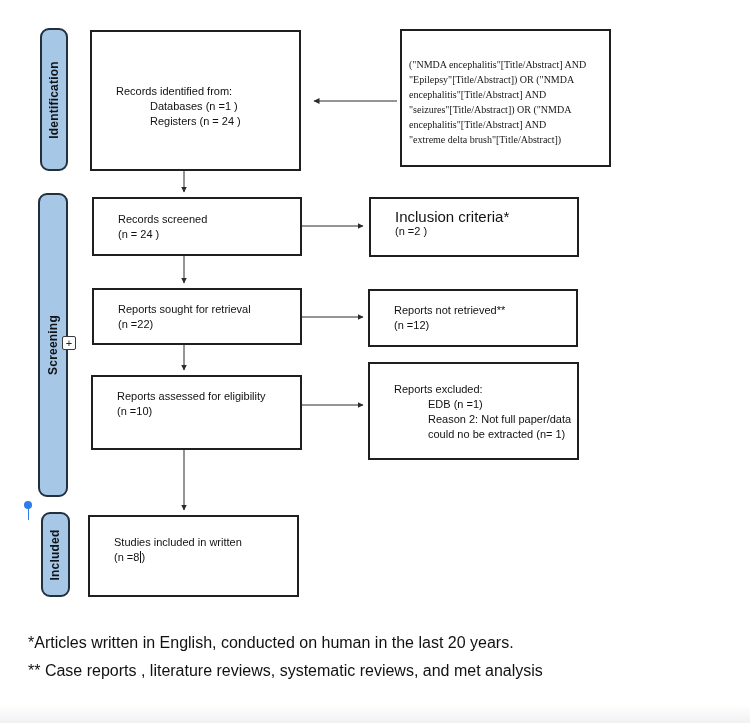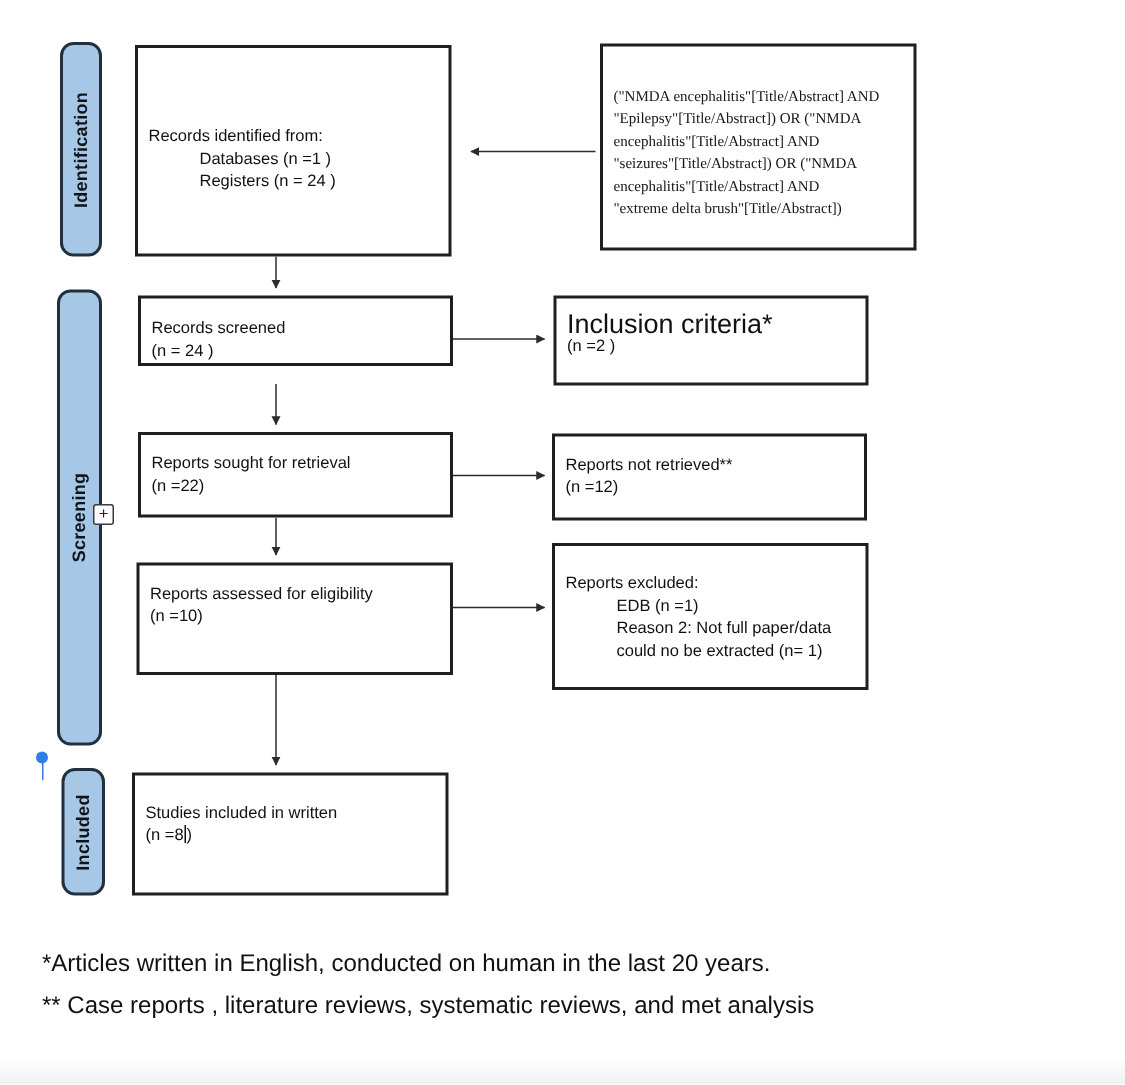--- a/index.html
+++ b/index.html
@@ -9,27 +9,27 @@
   
   .pill{position:absolute;background:#a7c7e7;border:2px solid #22303e;border-radius:9px;
         box-sizing:border-box;display:flex;align-items:center;justify-content:center;}
   .pill span{transform:rotate(-90deg);white-space:nowrap;font-weight:bold;font-size:12px;
         color:#0f1418;letter-spacing:.2px;}
 
   
   .fbox{position:absolute;background:#ffffff;border:2px solid #1f1f1f;box-sizing:border-box;
         font-size:11px;line-height:15px;color:#111;}
   .fbox .bl{white-space:nowrap;}
-  .pad{padding-left:7px;}
+  .pad{padding-left:24px;}
   .indent{margin-left:34px;}
 
   .qbox{position:absolute;background:#ffffff;border:2px solid #1f1f1f;box-sizing:border-box;
         font-family:"Liberation Serif",serif;font-size:10px;line-height:15px;color:#161616;}
 
-  .title-lg{font-size:18px;}
+  .title-lg{font-size:15px;}
 
   
   .arrows{position:absolute;left:0;top:0;pointer-events:none;}
 
   
   .plusbox{position:absolute;left:62px;top:336px;width:14px;height:14px;background:#fdfdfd;
         border:1px solid #3a3a3a;box-sizing:border-box;display:flex;align-items:center;
         justify-content:center;font-size:11px;line-height:11px;color:#222;border-radius:2px;}
 
   
@@ -93,21 +93,21 @@
 
   <div class="qbox" style="left:400px;top:29px;width:211px;height:138px;padding:26px 4px 0 7px;">
     <div class="bl">("NMDA encephalitis"[Title/Abstract] AND</div>
     <div class="bl">"Epilepsy"[Title/Abstract]) OR ("NMDA</div>
     <div class="bl">encephalitis"[Title/Abstract] AND</div>
     <div class="bl">"seizures"[Title/Abstract]) OR ("NMDA</div>
     <div class="bl">encephalitis"[Title/Abstract] AND</div>
     <div class="bl">"extreme delta brush"[Title/Abstract])</div>
   </div>
 
-  <div class="fbox pad" style="left:92px;top:197px;width:210px;height:47px;padding-top:13px;">
+  <div class="fbox pad" style="left:92px;top:197px;width:210px;height:59px;padding-top:13px;">
     <div class="bl">Records screened</div>
     <div class="bl">(n = 24 )</div>
   </div>
 
   <div class="fbox pad" style="left:369px;top:197px;width:210px;height:60px;padding-top:10px;">
     <div class="bl title-lg">Inclusion criteria*</div>
     <div class="bl">(n =2 )</div>
   </div>
 
   <div class="fbox pad" style="left:92px;top:288px;width:210px;height:57px;padding-top:12px;">

